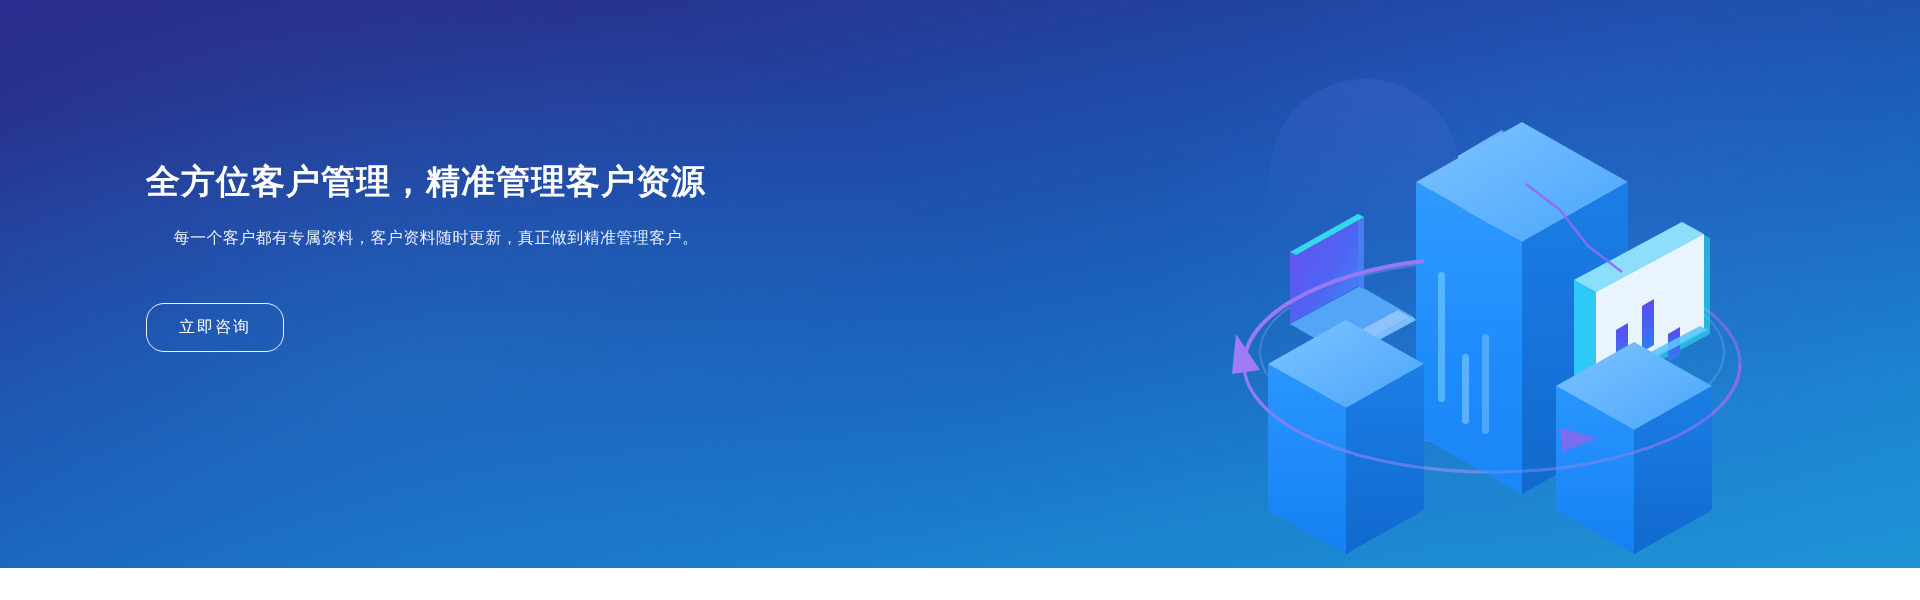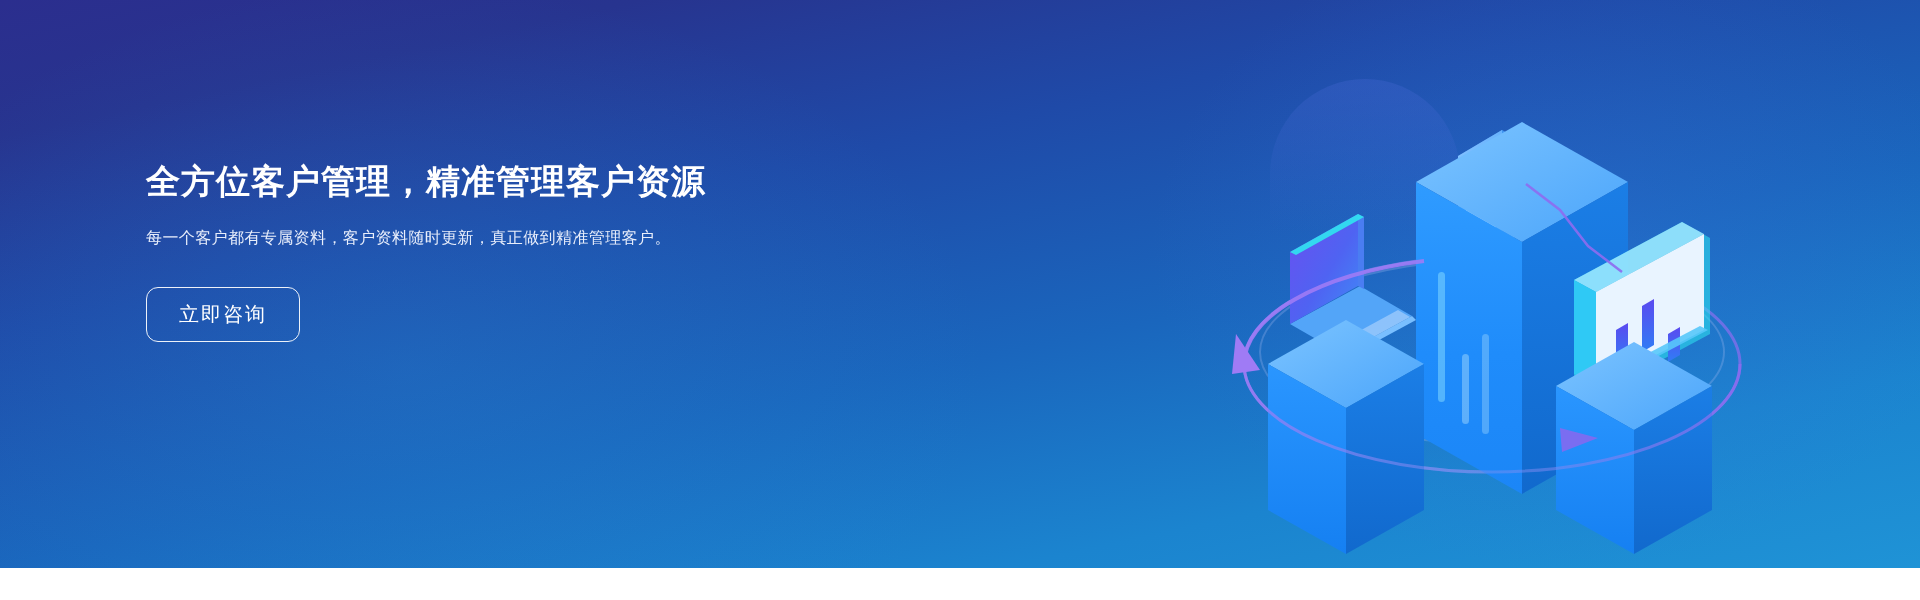--- a/index.html
+++ b/index.html
@@ -47,30 +47,31 @@
     margin: 0;
     white-space: nowrap;
   }
   .subcopy {
     margin: 22px 0 0 0;
     font-size: 16px;
     line-height: 1.65;
     color: #e8eefb;
     width: 580px;
     letter-spacing: .4px;
+    text-align: center;
   }
   .cta {
     display: inline-block;
-    margin-top: 36px;
+    margin-top: 52px;
     padding: 13px 32px;
     border: 1px solid rgba(255,255,255,0.92);
-    border-radius: 12px;
+    border-radius: 18px;
     background: transparent;
     color: #ffffff;
-    font-size: 20px;
+    font-size: 16px;
     letter-spacing: 2px;
     cursor: pointer;
     font-family: "Liberation Sans", sans-serif;
   }
 
   
   .art {
     position: absolute;
     right: 170px;
     top: 34px;

